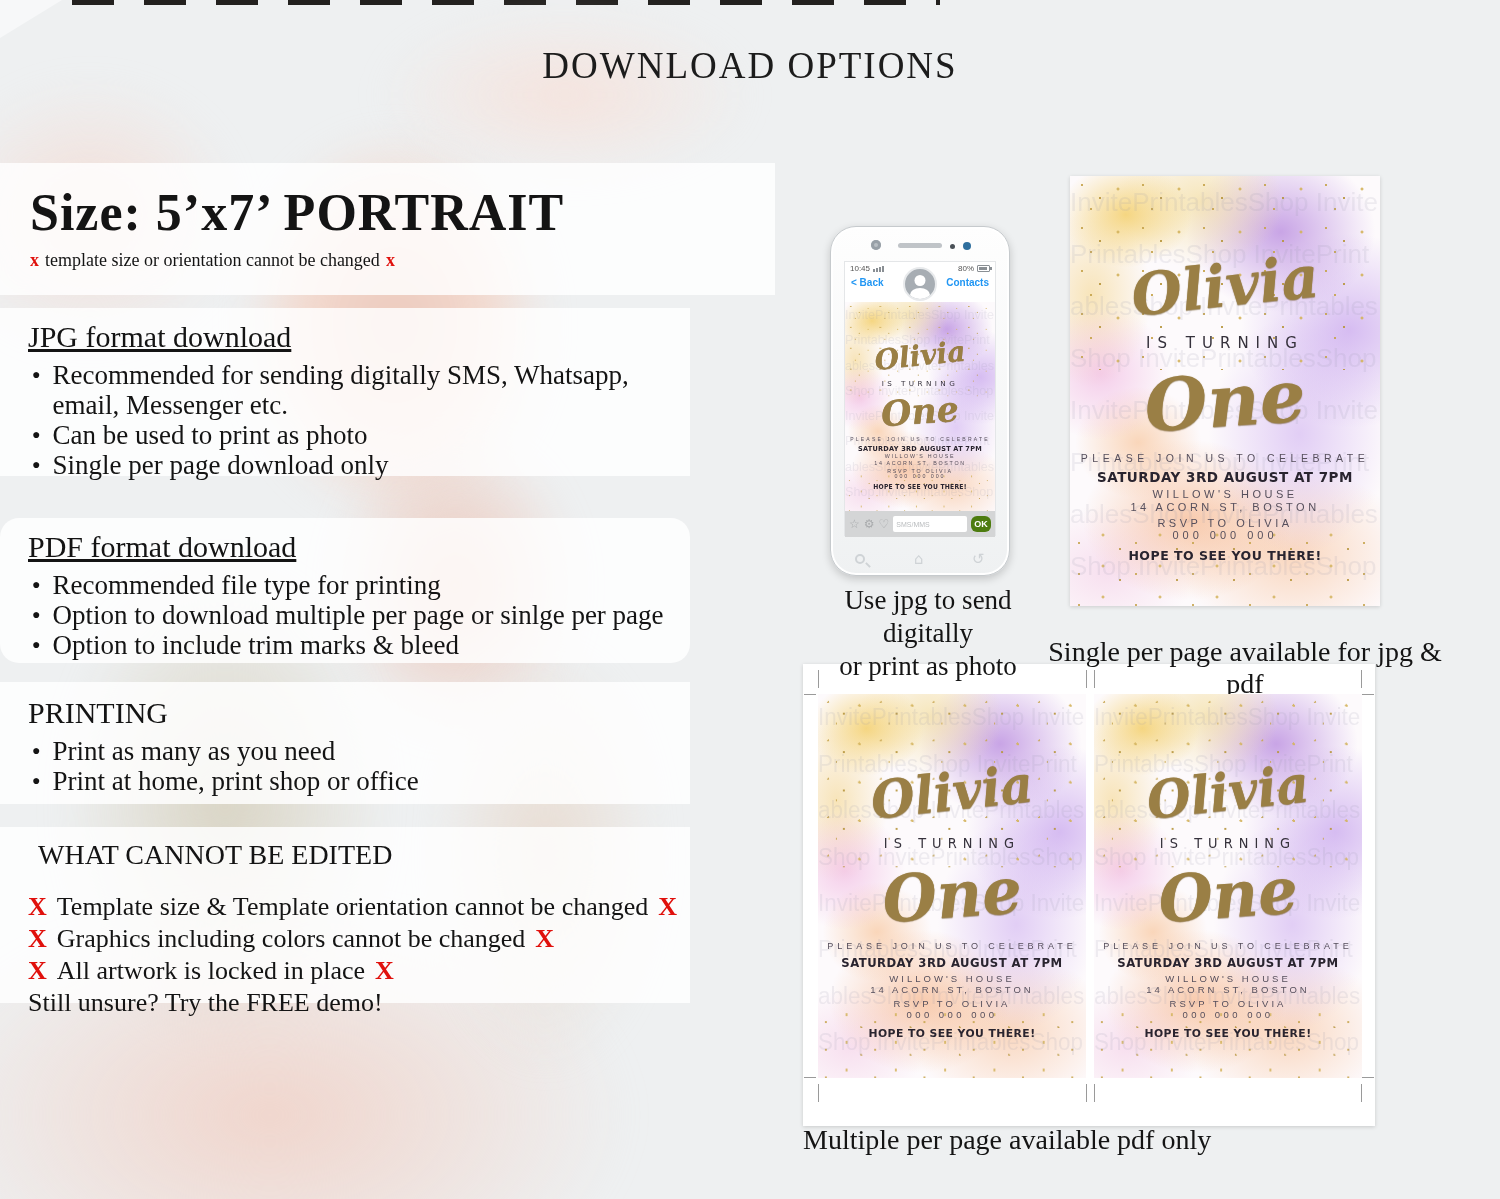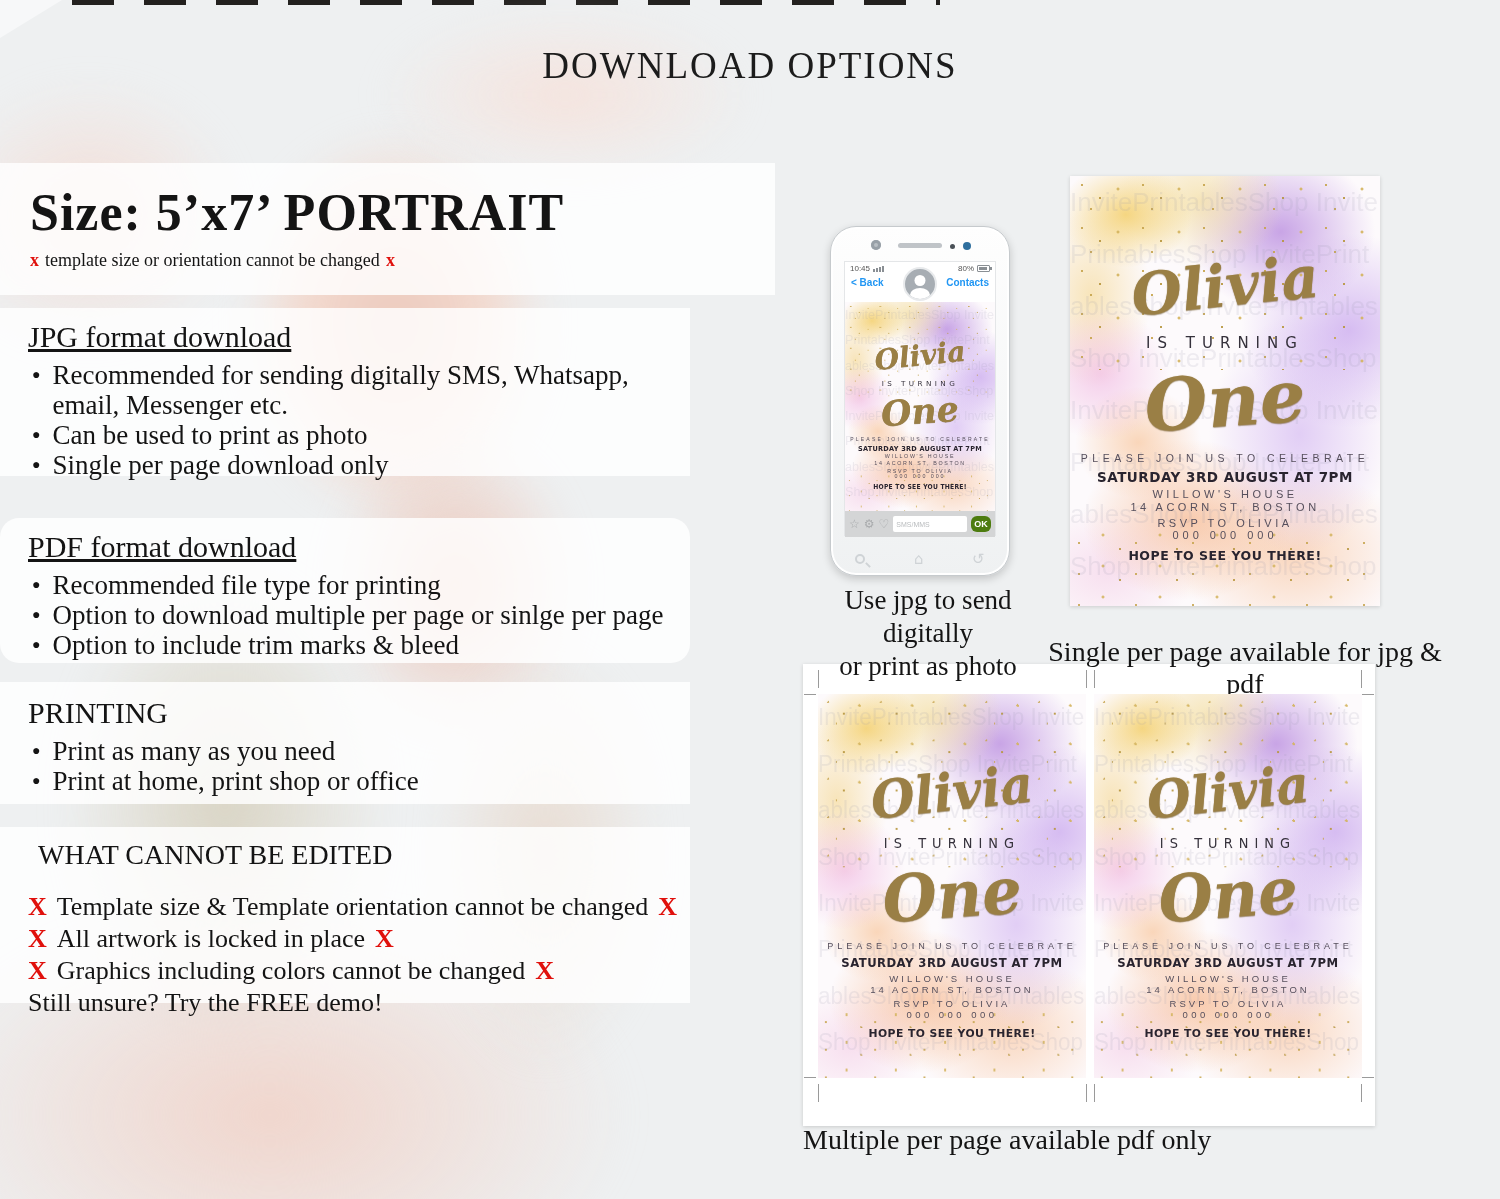--- a/index.html
+++ b/index.html
@@ -242,23 +242,23 @@
         </div>
       </div>
   </div>
 
   <div class="strip s-edit">
     <h3 class="edit-h">WHAT CANNOT BE EDITED</h3>
     <div>
 
         <p class="x-line"><span class="red-x">X</span><span>Template size &amp; Template orientation cannot be changed</span><span class="red-x tail">X</span></p>
 
+        <p class="x-line"><span class="red-x">X</span><span>Graphics including colors cannot be changed</span><span class="red-x tail">X</span></p>
+
         <p class="x-line"><span class="red-x">X</span><span>All artwork is locked in place</span><span class="red-x tail">X</span></p>
-
-        <p class="x-line"><span class="red-x">X</span><span>Graphics including colors cannot be changed</span><span class="red-x tail">X</span></p>
       </div>
     <p class="edit-footer">Still unsure? Try the FREE demo!</p>
   </div>
 
   <div class="phone">
     <div class="cam"></div>
     <div class="speaker"></div>
     <div class="sdot1"></div>
     <div class="sdot2"></div>
     <div class="screen">

